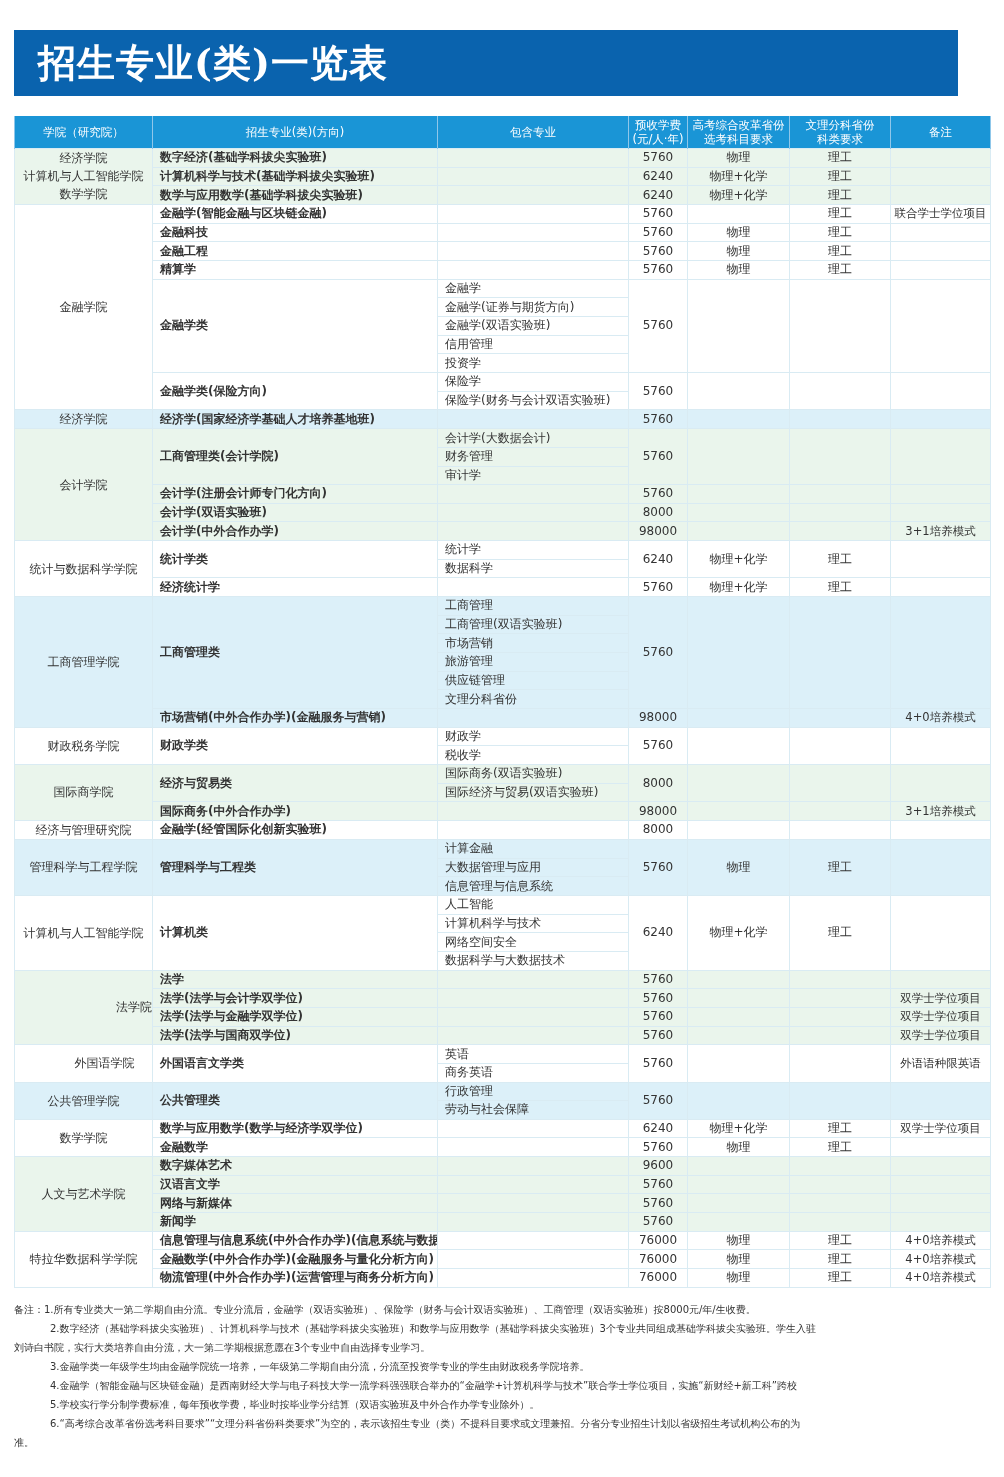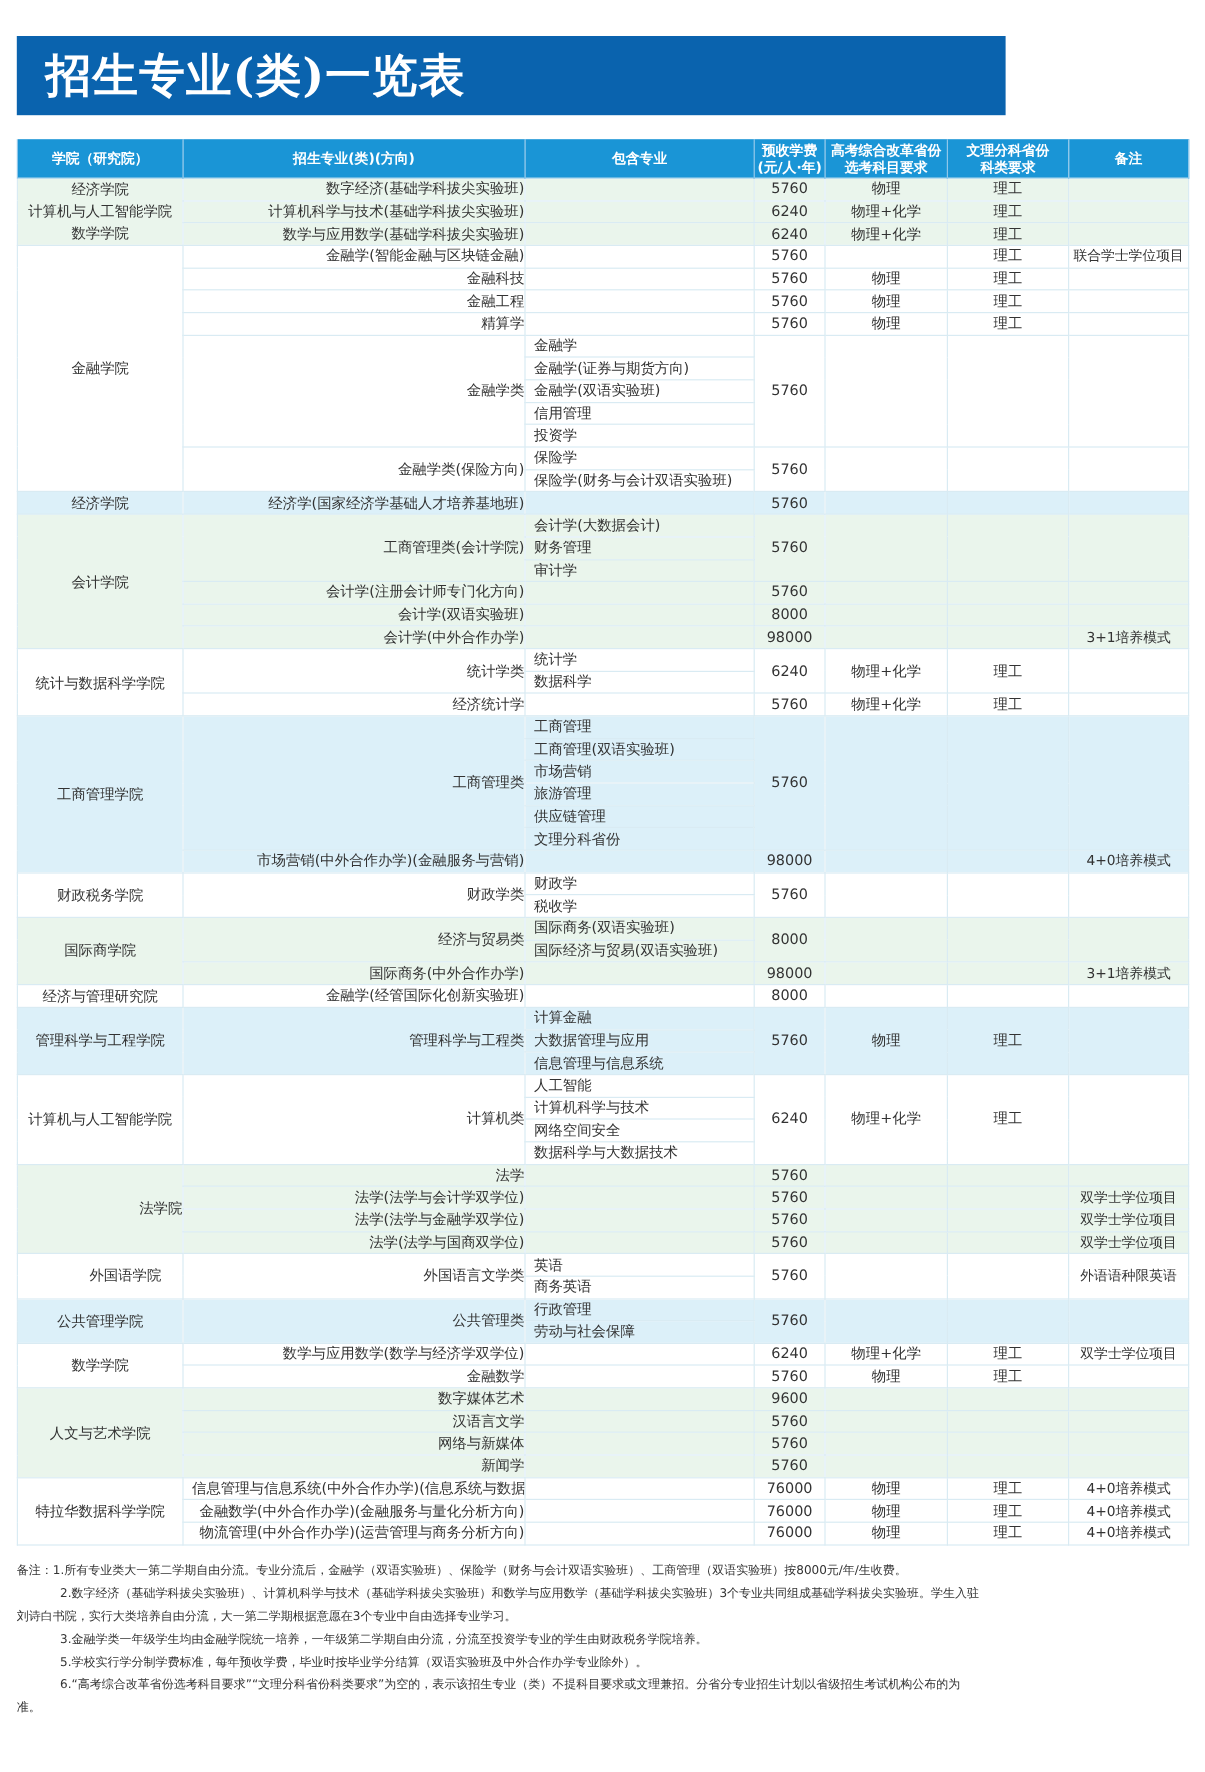--- a/index.html
+++ b/index.html
@@ -1,23 +1,23 @@
 <!DOCTYPE html>
 <html><head>
 <meta charset="utf-8">
 <style>
   html, body { margin:0; padding:0; background:#ffffff; }
   body { width:1004px; height:1477px; position:relative; overflow:hidden; font-family:"DejaVu Sans", sans-serif; color:#333; }
-  .banner { position:absolute; left:14px; top:30px; width:824px; height:66px; background:#0a63ae; }
+  .banner { position:absolute; left:14px; top:30px; width:944px; height:66px; background:#0a63ae; }
   .banner h1 { margin:0; position:absolute; left:24px; top:8px; font-family:"DejaVu Serif", serif; font-size:38px; font-weight:bold; color:#ffffff; letter-spacing:1px; line-height:50px; }
   table.main { position:absolute; left:14px; top:116px; width:976px; border-collapse:collapse; table-layout:fixed; font-size:12px; }
-  table.main th { background:#1a95d6; color:#fff; font-weight:bold; font-size:11.5px; height:32px; line-height:14px; border-left:1px solid #8fc7ea; border-right:1px solid #8fc7ea; text-align:center; padding:0; }
+  table.main th { background:#1a95d6; color:#fff; font-weight:normal; font-size:11.5px; height:32px; line-height:14px; border-left:1px solid #8fc7ea; border-right:1px solid #8fc7ea; text-align:center; padding:0; }
   table.main td { height:17.67px; padding:0; border:1px solid #d9ebf3; line-height:17px; white-space:nowrap; overflow:hidden; }
   td.col-college { text-align:center; }
-  td.col-major { text-align:right; padding-left:7px !important; }
+  td.col-major { text-align:left; padding-left:7px !important;font-weight:bold; }
   td.col-sub { text-align:left; padding-left:7px !important; }
   td.col-fee, td.col-subj, td.col-cat, td.col-note { text-align:center; }
   td.col-note { font-size:11.5px; }
   tr.g-green td { background:#eaf5ec; }
   tr.g-white td { background:#ffffff; }
   tr.g-blue td { background:#dcf0f9; }
   .notes { position:absolute; left:14px; top:1300px; width:976px; font-size:10px; line-height:19px; color:#333; }
   .notes p { margin:0; }
   .notes .indent { padding-left:36px; }
 </style>
@@ -451,16 +451,17 @@
         <td class="col-note">4+0培养模式</td>
       </tr>
     </tbody>
 </table>
 
 <div class="notes" id="notes">
     <p>备注：1.所有专业类大一第二学期自由分流。专业分流后，金融学（双语实验班）、保险学（财务与会计双语实验班）、工商管理（双语实验班）按8000元/年/生收费。</p>
     <p class="indent">2.数字经济（基础学科拔尖实验班）、计算机科学与技术（基础学科拔尖实验班）和数学与应用数学（基础学科拔尖实验班）3个专业共同组成基础学科拔尖实验班。学生入驻</p>
     <p>刘诗白书院，实行大类培养自由分流，大一第二学期根据意愿在3个专业中自由选择专业学习。</p>
     <p class="indent">3.金融学类一年级学生均由金融学院统一培养，一年级第二学期自由分流，分流至投资学专业的学生由财政税务学院培养。</p>
+    <p class="indent">4.金融学（智能金融与区块链金融）是西南财经大学与电子科技大学一流学科强强联合举办的“金融学+计算机科学与技术”联合学士学位项目，实施“新财经+新工科”跨校</p>
     <p class="indent">5.学校实行学分制学费标准，每年预收学费，毕业时按毕业学分结算（双语实验班及中外合作办学专业除外）。</p>
     <p class="indent">6.“高考综合改革省份选考科目要求”“文理分科省份科类要求”为空的，表示该招生专业（类）不提科目要求或文理兼招。分省分专业招生计划以省级招生考试机构公布的为</p>
     <p>准。</p>
   </div>
 
 </body></html>

